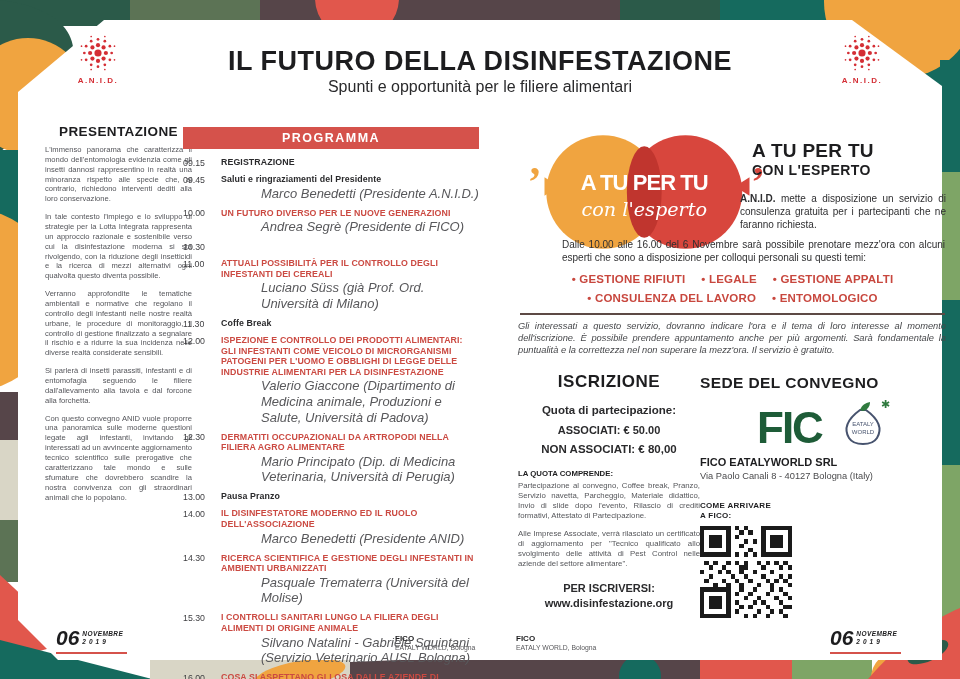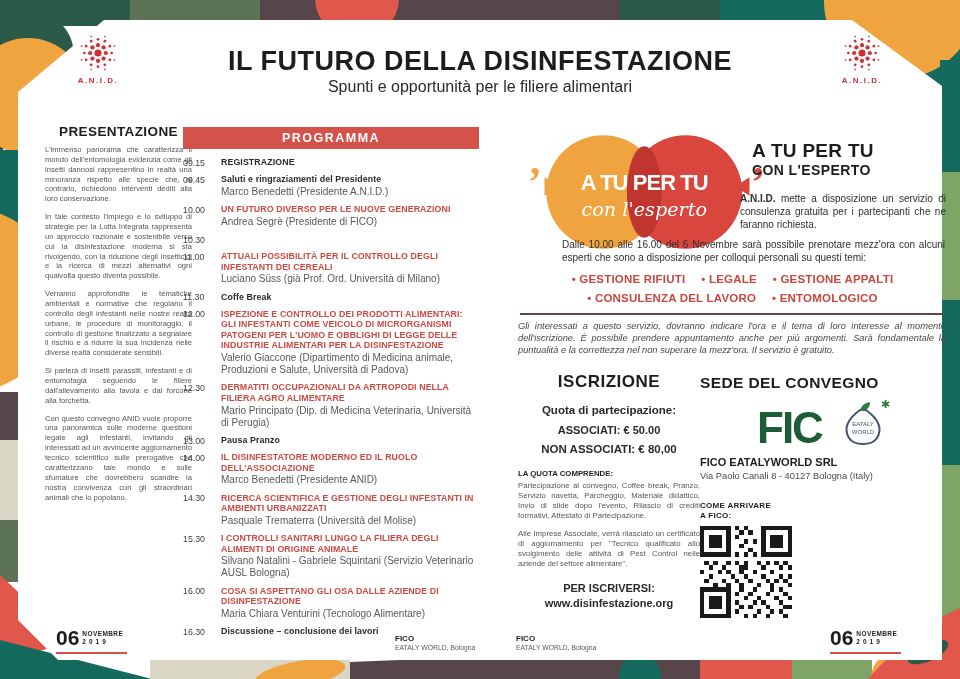--- a/index.html
+++ b/index.html
@@ -24,21 +24,21 @@
   .prog{left:183px;top:127px;width:296px;}
   .prog-bar{background:#d5524b;color:#fff;font-weight:bold;font-size:12.5px;
             text-align:center;letter-spacing:1.5px;padding:4px 0;}
   .prog-list{margin-top:8px;}
   .prog-item{display:flex;margin-bottom:6.5px;}
   .prog-time{flex:0 0 38px;font-size:8.8px;color:#3f3f42;padding-top:.5px;}
   .prog-body{flex:1;}
   .prog-title{font-size:8.8px;font-weight:bold;line-height:1.2;letter-spacing:.1px;}
   .prog-title.red{color:#cb4a42;}
   .prog-title.dark{color:#2a2a2c;}
-  .prog-speaker{font-size:10px;color:#58585b;line-height:1.2;margin-top:1px;}
+  .prog-speaker{font-size:13px;font-style:italic;color:#58585b;line-height:1.2;margin-top:1px;margin-left:40px;}
   
   .bubbles{left:528px;top:126px;width:238px;height:132px;}
   .exp-h1{left:752px;top:140px;font-size:19px;font-weight:bold;color:#1d1d1f;letter-spacing:.3px;}
   .exp-h2{left:752px;top:162px;font-size:14px;font-weight:bold;color:#1d1d1f;letter-spacing:.4px;}
   .exp-intro{left:740px;top:192px;width:206px;font-size:10px;line-height:1.32;text-align:justify;color:#2f2f31;}
   .exp-sched{left:562px;top:238px;width:383px;font-size:10px;line-height:1.3;text-align:justify;color:#2f2f31;}
   .topics{left:520px;width:425px;display:flex;justify-content:center;gap:16px;
           font-size:11.5px;font-weight:bold;color:#c8473e;letter-spacing:.2px;}
   .t1{top:273px;} .t2{top:292px;}
   .divider{left:520px;top:313px;width:425px;border-top:2px solid #5d4a45;}
@@ -57,21 +57,21 @@
   .iscr-url{text-align:center;font-weight:bold;font-size:11px;margin-top:3px;cursor:pointer;}
   
   .sede{left:700px;top:374px;width:248px;text-align:left;}
   .sede-h{font-weight:bold;font-size:15.5px;color:#1d1d1f;letter-spacing:.4px;}
   .fico-logo{width:150px;height:56px;margin:6px auto 2px auto;display:block;}
   .sede-co{font-weight:bold;font-size:11px;color:#1d1d1f;}
   .sede-addr{font-size:9.3px;color:#4a4a4c;margin-top:3px;}
   .sede-qrlabel{font-weight:bold;font-size:8px;color:#1d1d1f;margin-top:20px;line-height:1.3;letter-spacing:.3px;}
   .qr{width:92px;height:92px;margin-top:4px;}
   
-  .badge{display:flex;align-items:flex-start;border-bottom:2.5px solid #d5524b;padding:0 4px 4px 0;}
+  .badge{display:flex;align-items:flex-start;border-bottom:2.5px solid #d5524b;padding:0 4px 4px 0;font-style:italic;}
   .badge-day{font-size:21px;font-weight:bold;color:#1d1d1f;line-height:.9;}
   .badge-right{margin-left:3px;margin-top:1px;}
   .badge-month{font-size:6.5px;font-weight:bold;color:#1d1d1f;letter-spacing:.4px;}
   .badge-year{font-size:6.5px;font-weight:bold;color:#1d1d1f;letter-spacing:3px;margin-top:1px;}
   .f-venue{line-height:1.2;}
   .f-venue-name{font-size:8px;font-weight:bold;color:#1d1d1f;}
   .f-venue-sub{font-size:6.8px;color:#58585b;}
 </style>
 </head>
 <body>

